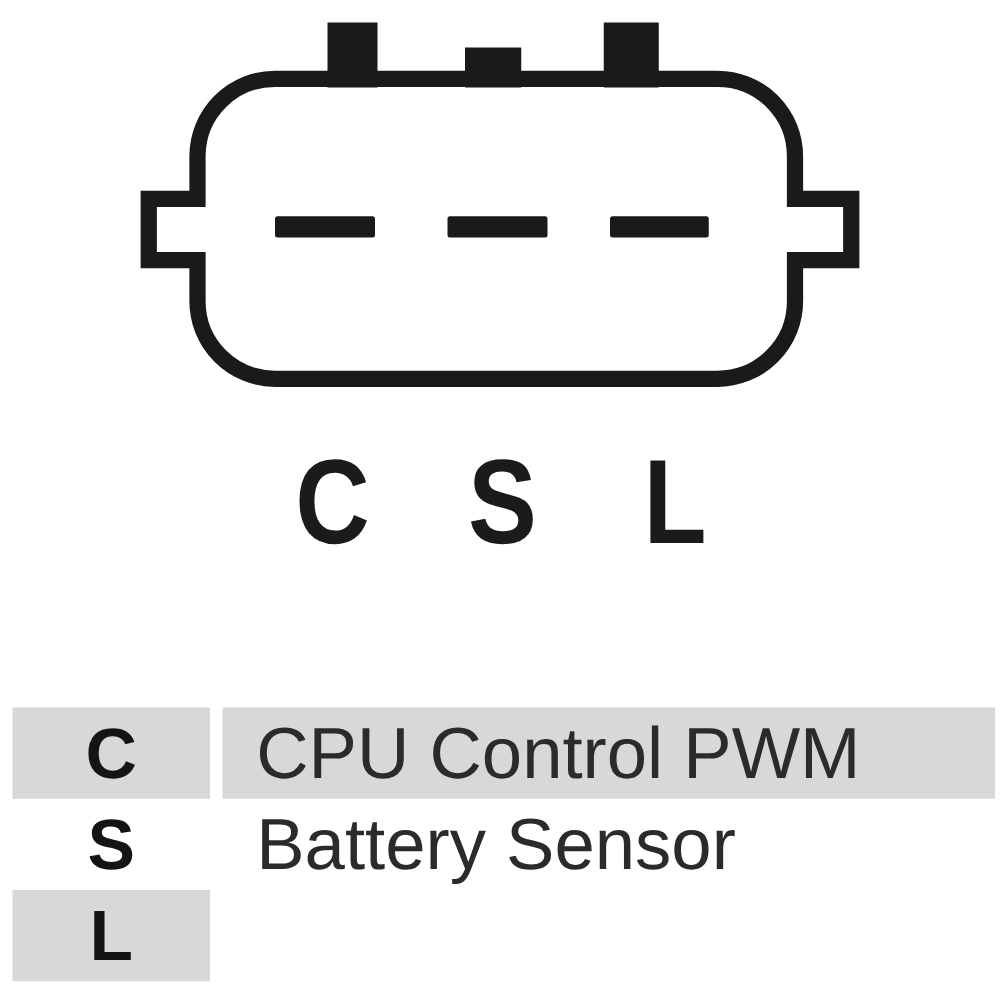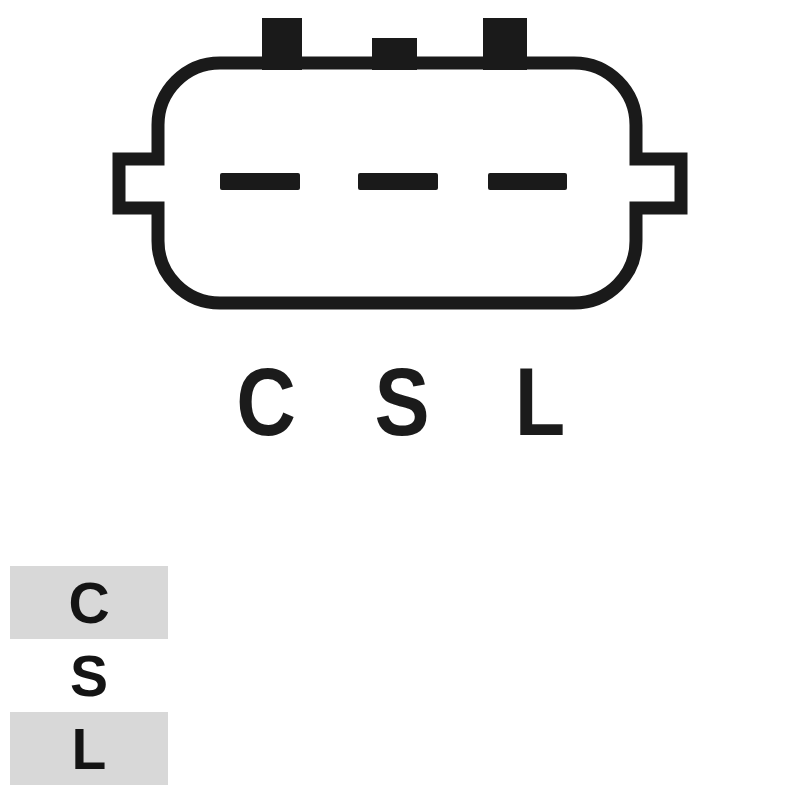--- a/index.html
+++ b/index.html
@@ -97,24 +97,26 @@
   </svg>
 
   <span class="pin-label c">C</span>
   <span class="pin-label s">S</span>
   <span class="pin-label l">L</span>
 
   <div class="legend">
 
     <div class="legend-row striped">
       <div class="legend-pin-cell">C</div>
+      <div class="legend-desc-cell">CPU Control PWM</div>
     </div>
 
     <div class="legend-row">
       <div class="legend-pin-cell">S</div>
+      <div class="legend-desc-cell">Battery Sensor</div>
     </div>
 
     <div class="legend-row striped">
       <div class="legend-pin-cell">L</div>
     </div>
 
   </div>
 </div>
 
 </body></html>

